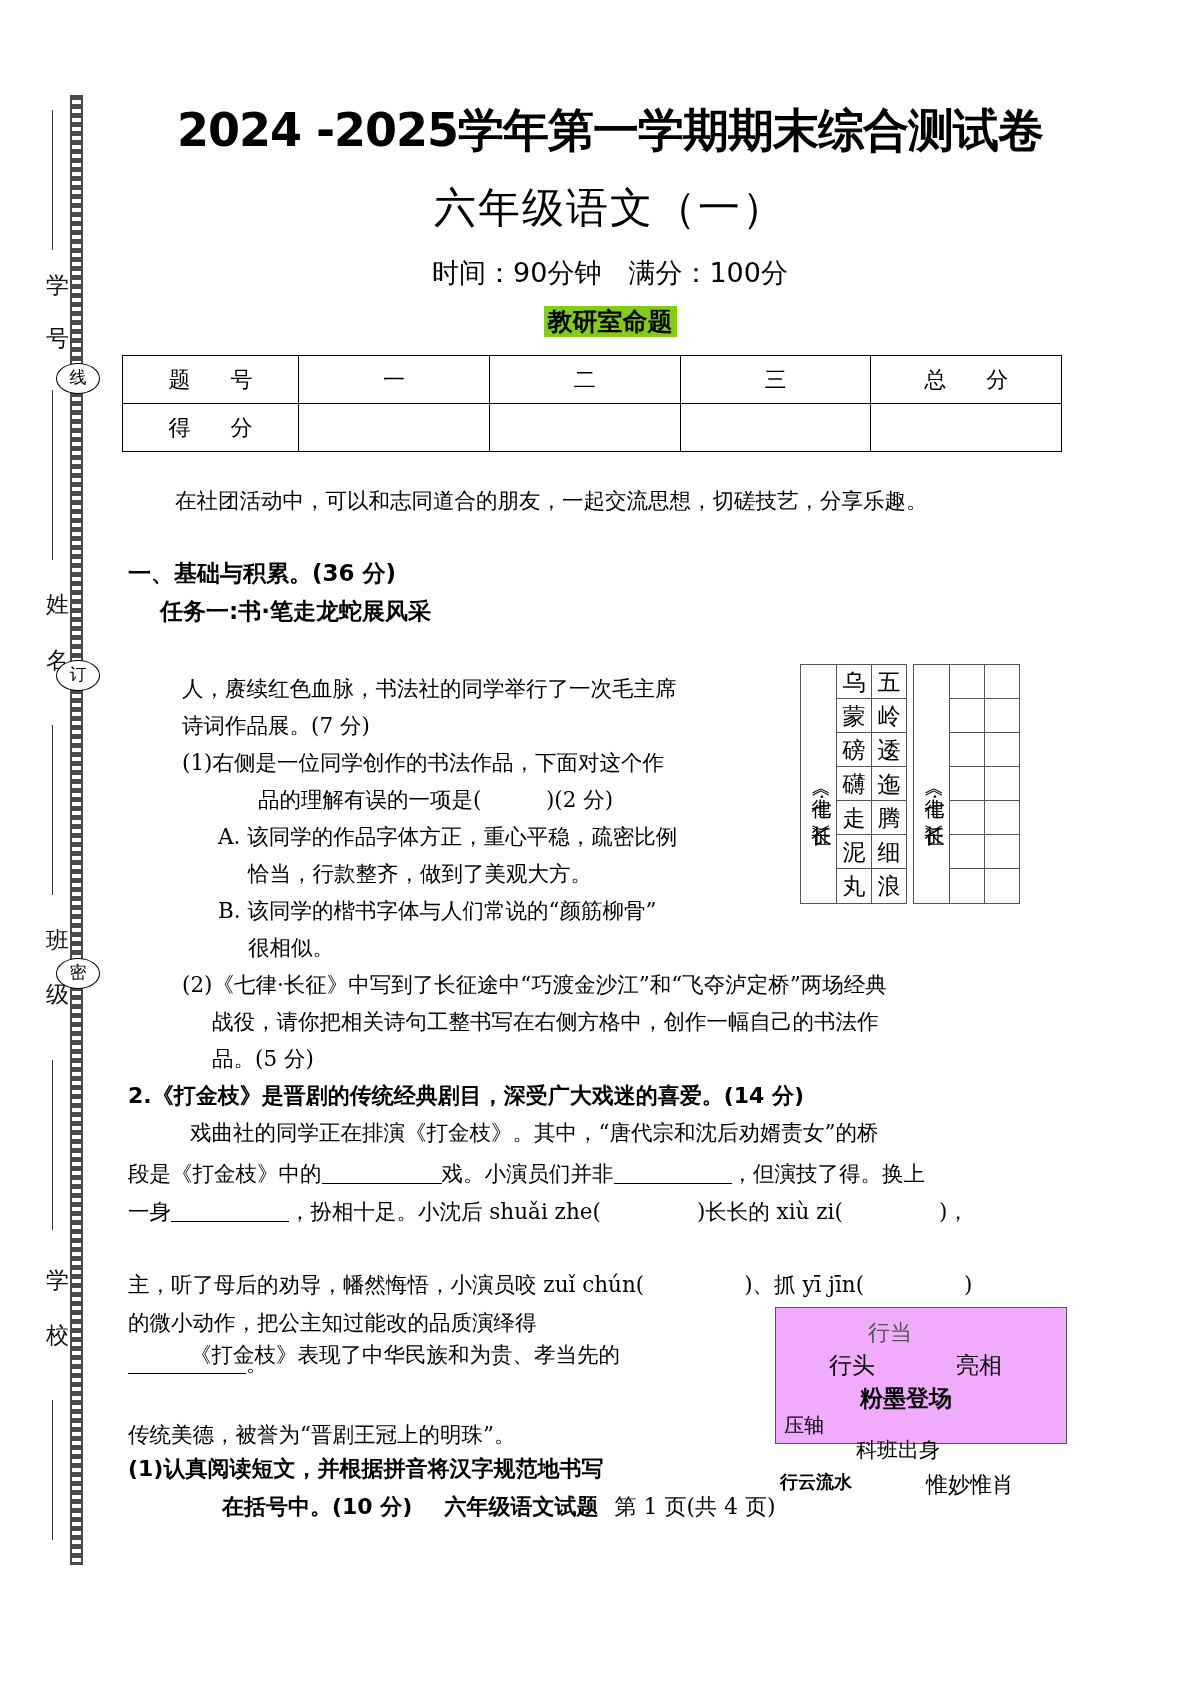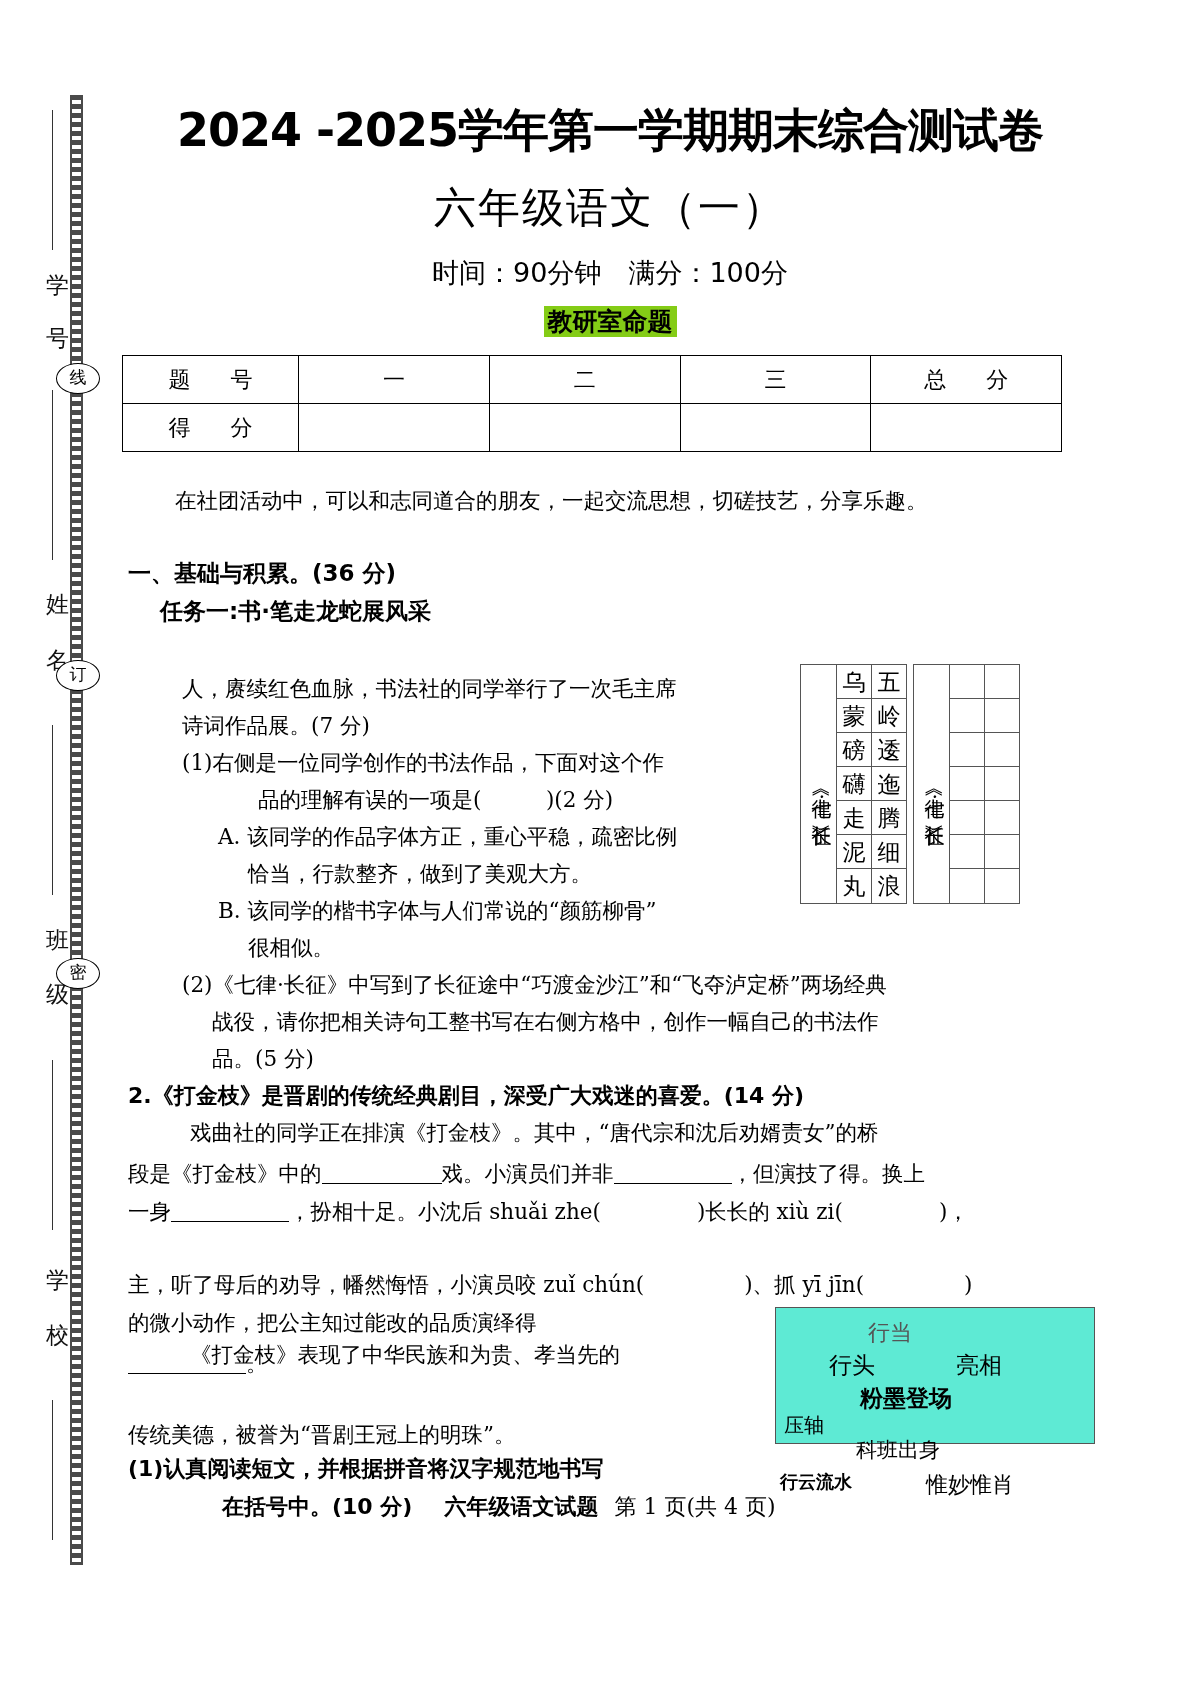--- a/index.html
+++ b/index.html
@@ -202,22 +202,21 @@
     box-sizing: border-box;
   }
   .cg .cell:last-child { border-bottom: none; }
 
   
   #hangdang-box {
     position: absolute;
     left: 775px; top: 1307px;
     width: 290px; height: 135px;
     border: 1.4px solid #555;
-    background: #5eead4;
-    padding-left: 28px;
+    background: #f0abfc;
   }
   #hangdang-box .w {
     position: absolute;
     white-space: nowrap;
     color: #000;
   }
 
   
   #footer {
     position: absolute;

